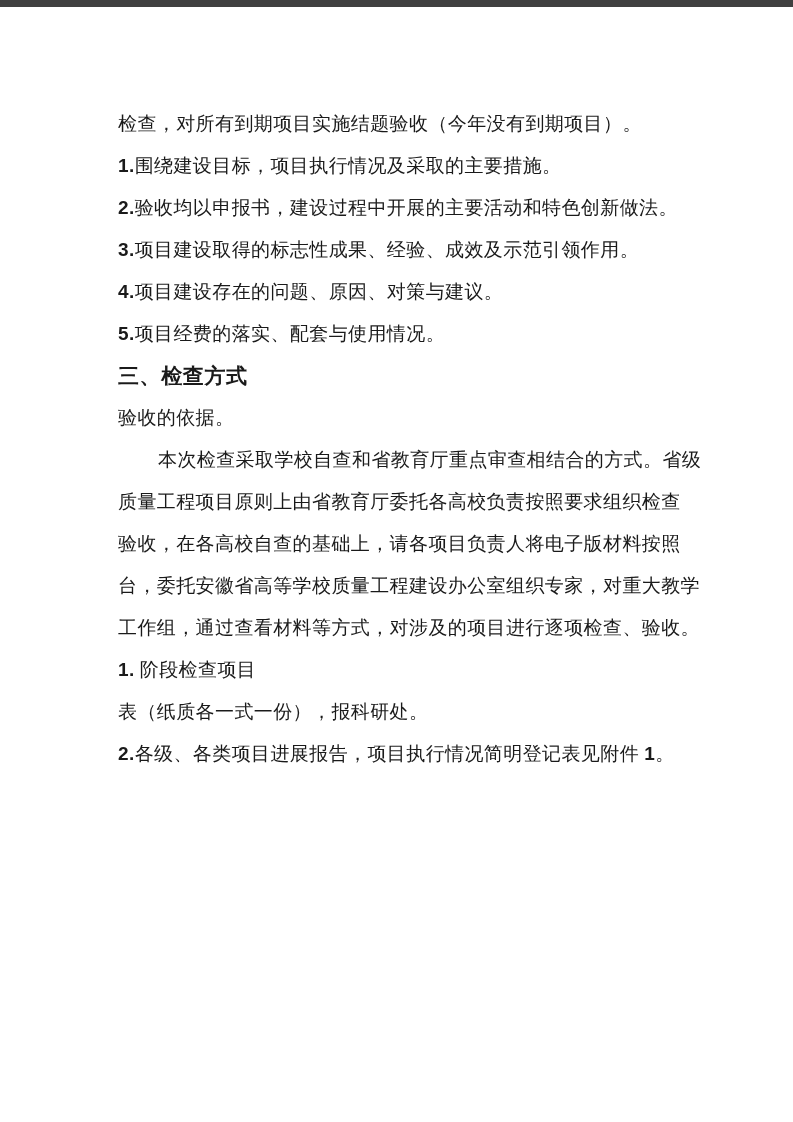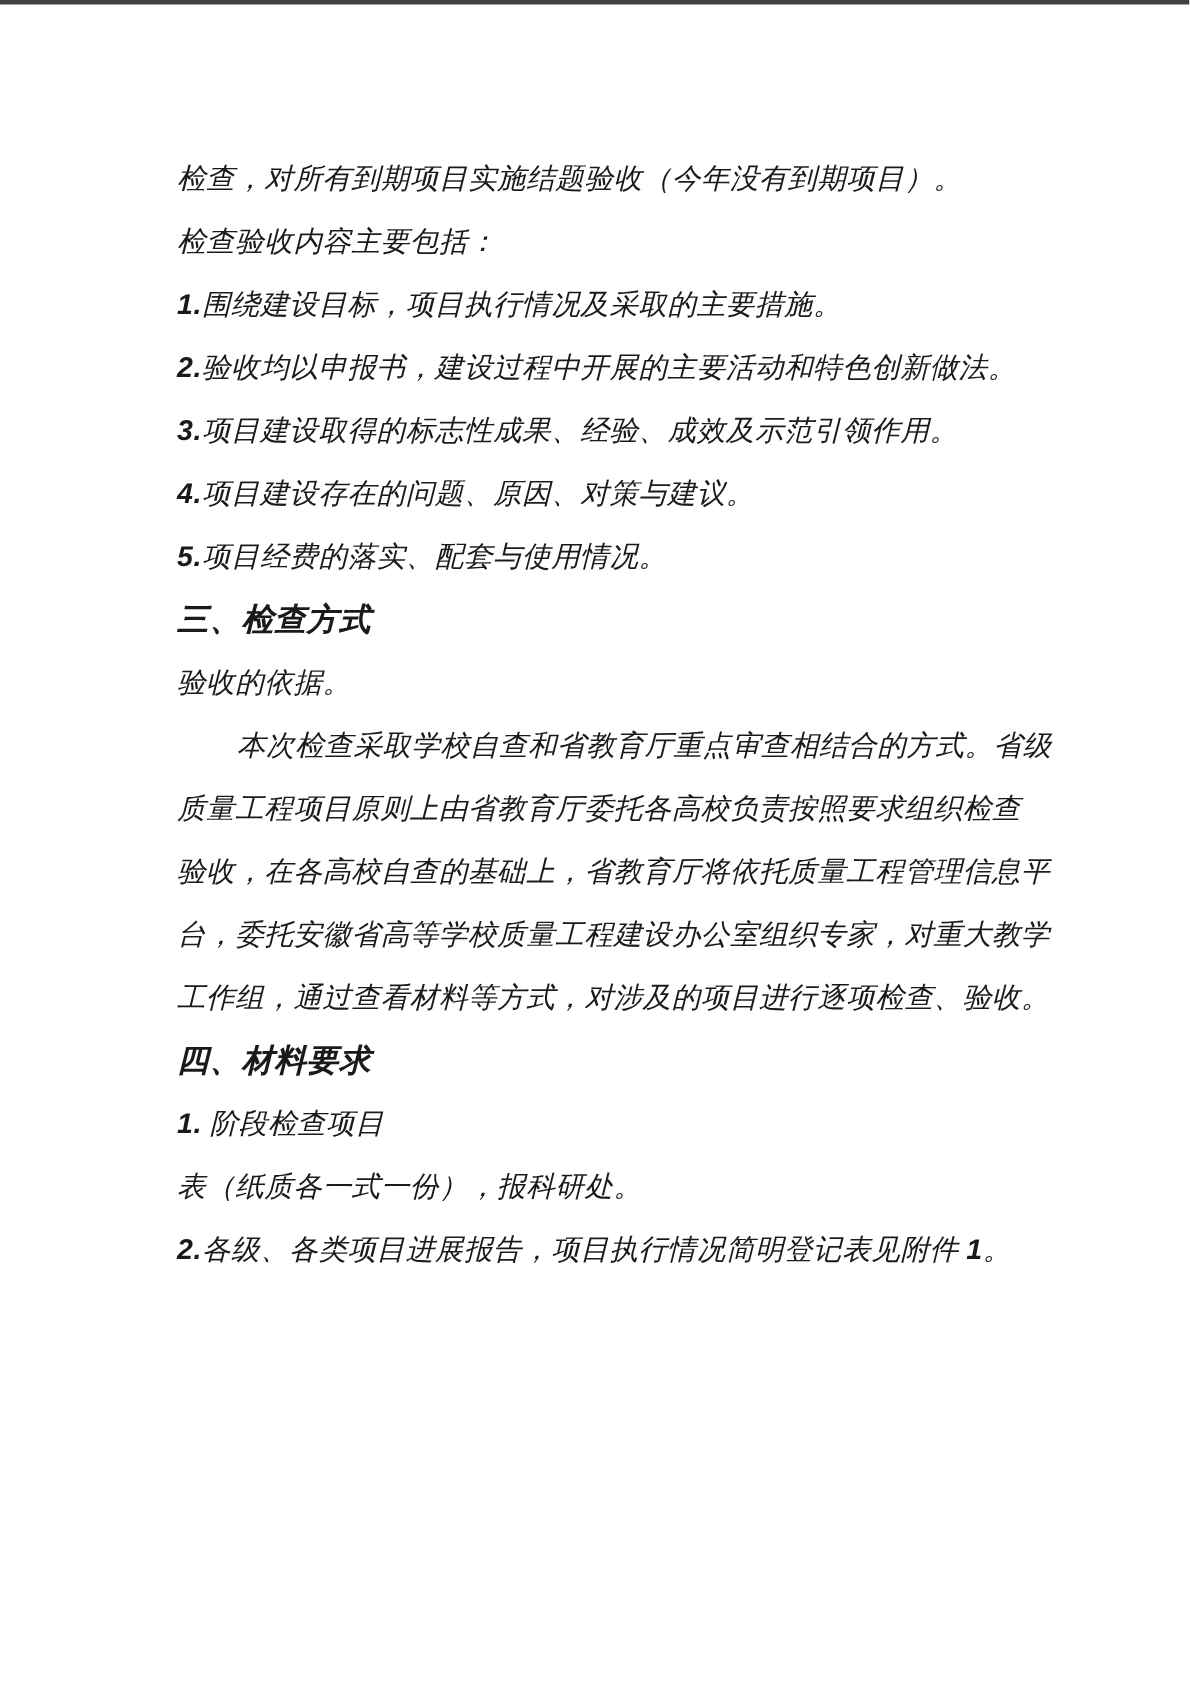--- a/index.html
+++ b/index.html
@@ -14,22 +14,21 @@
   }
   .page {
     position: relative;
     width: 793px;
     height: 914px;
     background: #ffffff;
     overflow: hidden;
     font-family: "Liberation Serif", "DejaVu Serif", serif;
     color: #1a1a1a;
     box-sizing: border-box;
-    border-top: 3px solid #404040;
-    font-style: italic;
+    border-top: 7px solid #404040;
   }
   .content {
     position: absolute;
     left: 118px;
     top: 96px;
     width: 562px;
   }
   .line {
     font-size: 19px;
     line-height: 42px;
@@ -50,31 +49,29 @@
     font-family: "Liberation Sans", "DejaVu Sans", sans-serif;
     font-weight: 700;
   }
 </style>
 </head>
 <body>
 
 <div class="page" style="background: rgb(255, 255, 255); color: rgb(26, 26, 26);">
   <div class="content">
       <div class="line body"><span class="seg">检查，对所有到期项目实施结题验收（今年没有到期项目）。</span></div>
-      <div class="line body"><span class="seg">检查验收内容主要包括：</span></div>
       <div class="line body"><span class="seg bseg">1.</span><span class="seg">围绕建设目标，项目执行情况及采取的主要措施。</span></div>
       <div class="line body"><span class="seg bseg">2.</span><span class="seg">验收均以申报书，建设过程中开展的主要活动和特色创新做法。</span></div>
       <div class="line body"><span class="seg bseg">3.</span><span class="seg">项目建设取得的标志性成果、经验、成效及示范引领作用。</span></div>
       <div class="line body"><span class="seg bseg">4.</span><span class="seg">项目建设存在的问题、原因、对策与建议。</span></div>
       <div class="line body"><span class="seg bseg">5.</span><span class="seg">项目经费的落实、配套与使用情况。</span></div>
       <div class="line heading"><span class="seg bseg">三、检查方式</span></div>
       <div class="line body"><span class="seg">验收的依据。</span></div>
       <div class="line body indent"><span class="seg">本次检查采取学校自查和省教育厅重点审查相结合的方式。省级</span></div>
       <div class="line body"><span class="seg">质量工程项目原则上由省教育厅委托各高校负责按照要求组织检查</span></div>
-      <div class="line body"><span class="seg">验收，在各高校自查的基础上，省教育厅将依托质量工程管理信息平</span></div>
+      <div class="line body"><span class="seg">验收，在各高校自查的基础上，请各项目负责人将电子版材料按照</span></div>
       <div class="line body"><span class="seg">台，委托安徽省高等学校质量工程建设办公室组织专家，对重大教学</span></div>
       <div class="line body"><span class="seg">工作组，通过查看材料等方式，对涉及的项目进行逐项检查、验收。</span></div>
-      <div class="line heading"><span class="seg bseg">四、材料要求</span></div>
       <div class="line body"><span class="seg bseg">1.</span><span class="seg"> 阶段检查项目</span></div>
       <div class="line body"><span class="seg">表（纸质各一式一份），报科研处。</span></div>
       <div class="line body"><span class="seg bseg">2.</span><span class="seg">各级、各类项目进展报告，项目执行情况简明登记表见附件 </span><span class="seg bseg">1</span><span class="seg">。</span></div>
     </div>
 </div>
 
 </body></html>

